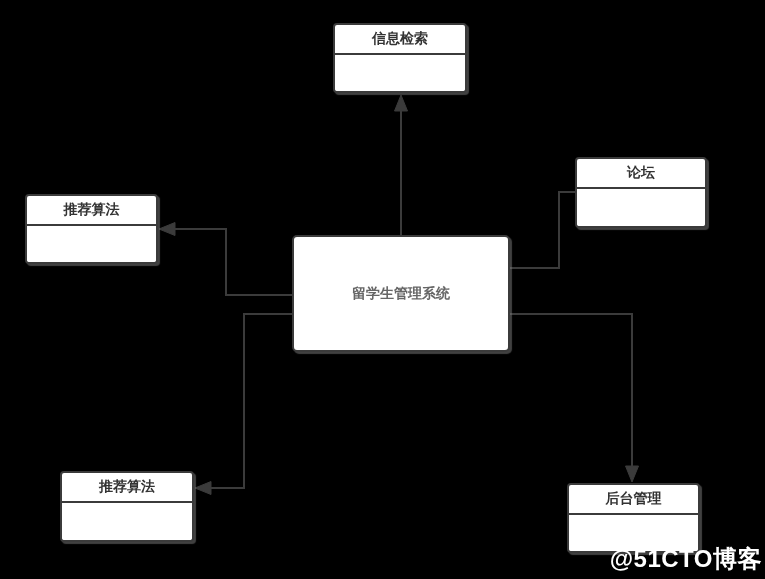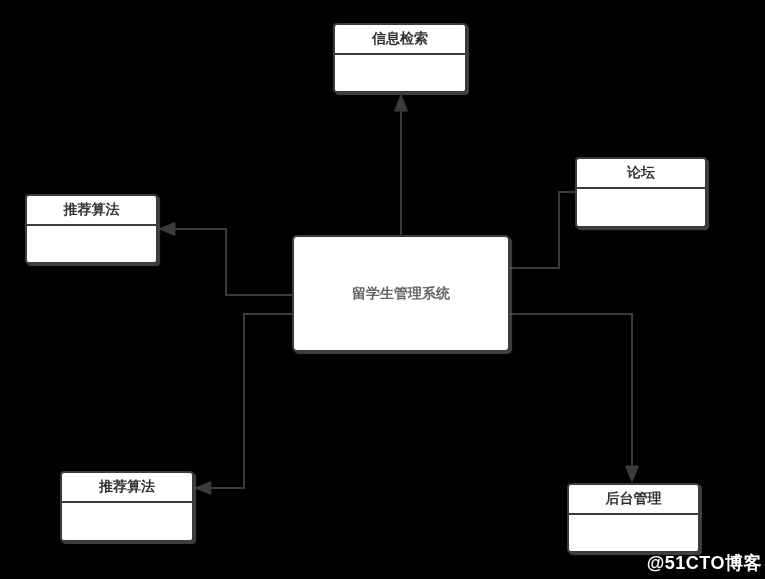--- a/index.html
+++ b/index.html
@@ -70,21 +70,21 @@
     justify-content: center;
     font-size: 14px;
     font-weight: bold;
     color: var(--center-text, #666666);
     white-space: nowrap;
   }
   .watermark {
     position: absolute;
     right: 3px;
     bottom: 4px;
-    font-size: 18px;
+    font-size: 24px;
     font-weight: bold;
     letter-spacing: 0.5px;
     color: var(--watermark-text, #ffffff);
   }
 </style>
 </head>
 <body>
 
 <div class="canvas">
 

